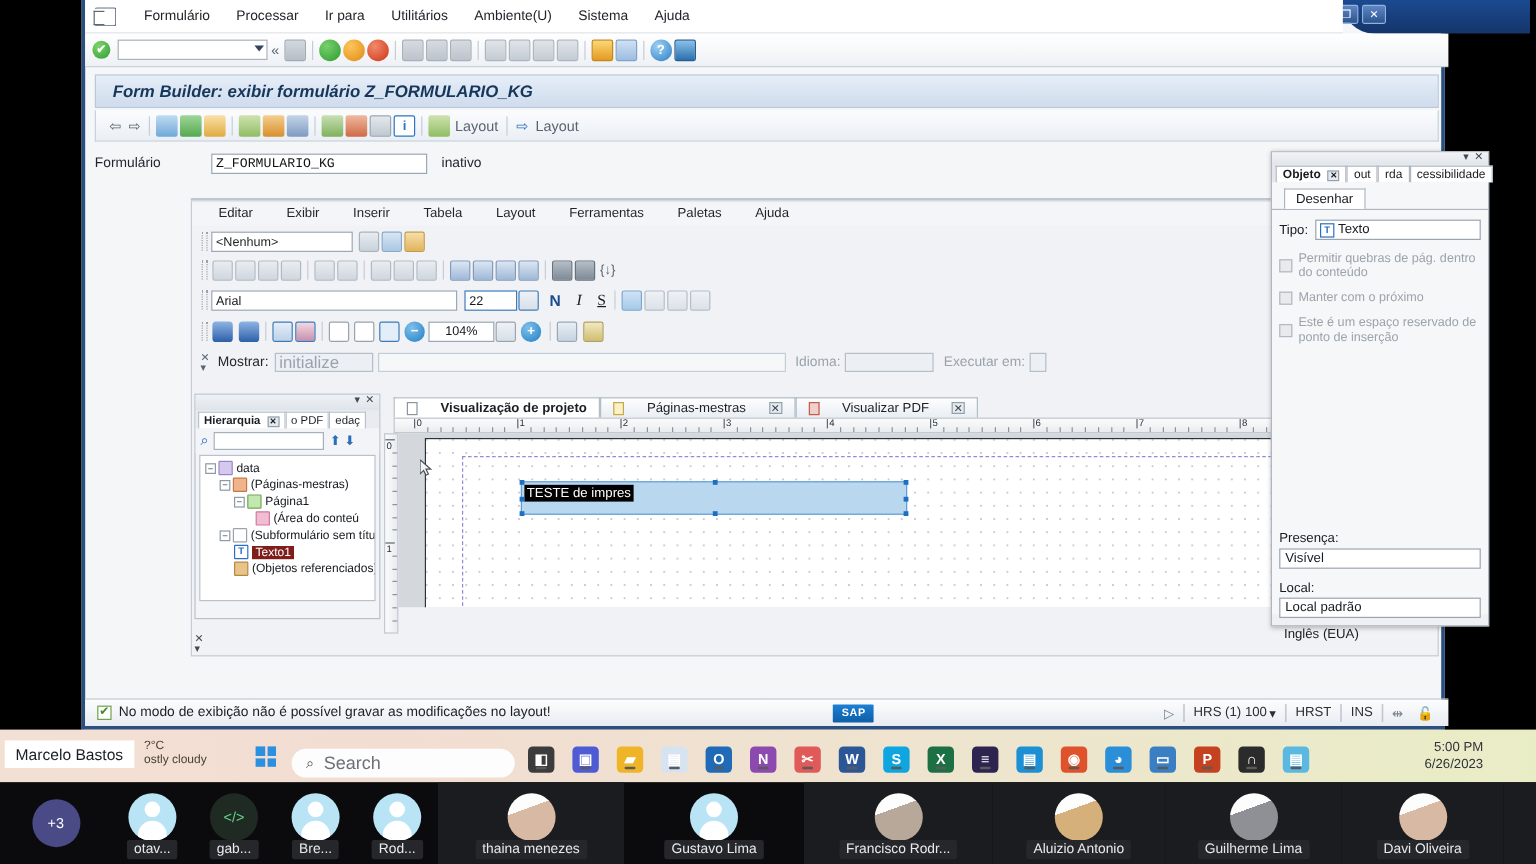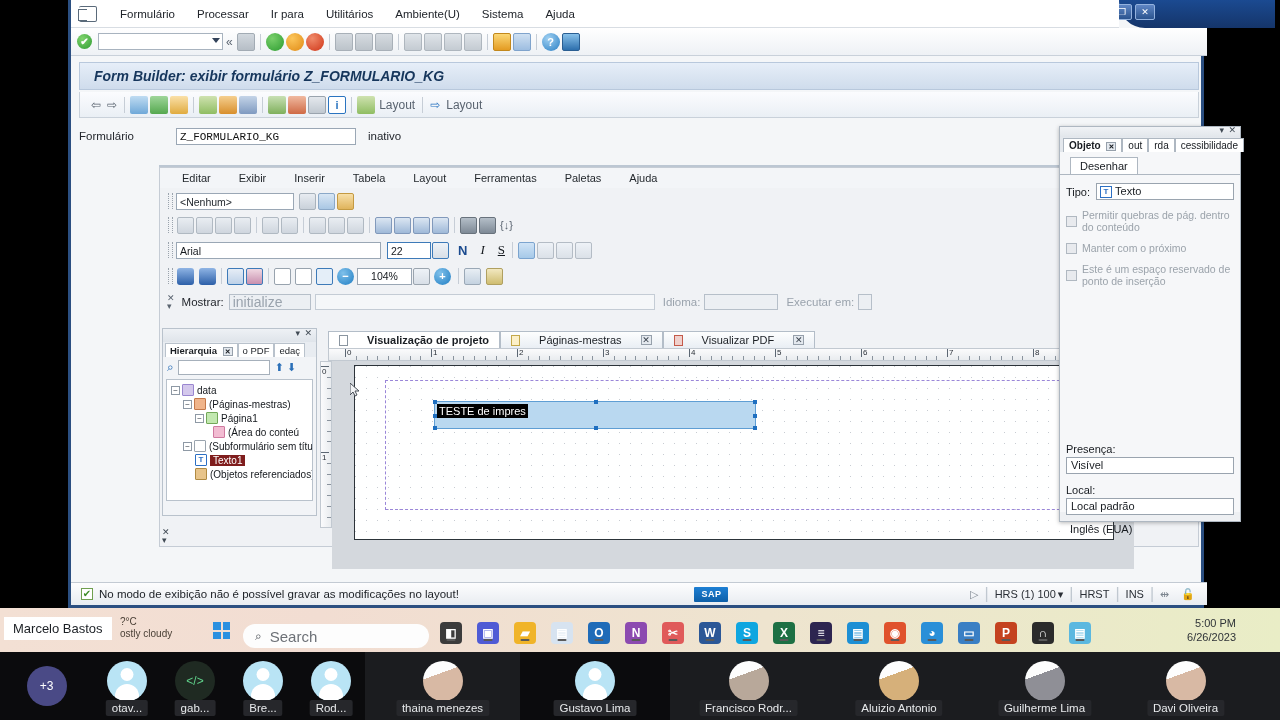--- a/index.html
+++ b/index.html
@@ -175,21 +175,21 @@
   .cv-tab{font-size:11px;padding:2px 10px;background:linear-gradient(#fdfefe,#e9eef4);
     border:1px solid #b3bdc8;border-bottom:none;display:flex;align-items:center;gap:19px;color:#1b1f24;}
   .cv-tab.ac{background:#fff;font-weight:bold;}
   .cvx{font-size:9px;color:#3a434d;border:1px solid #96a0ab;background:#e4e9ef;
     width:11px;height:10px;line-height:8px;text-align:center;}
 
   .ruler-h{position:absolute;left:168px;top:180px;width:806px;height:13px;
     background:linear-gradient(#fbfbfc,#e9ecef);border:1px solid #c2c9d1;overflow:hidden;}
   .ruler-v{position:absolute;left:160px;top:193px;width:12px;height:167px;
     background:linear-gradient(90deg,#fbfbfc,#e9ecef);border:1px solid #c2c9d1;overflow:hidden;}
-  .canvas{position:absolute;left:172px;top:193px;width:802px;height:208px;background:#d4d8dd;overflow:hidden;}
+  .canvas{position:absolute;left:172px;top:193px;width:802px;height:145px;background:#d4d8dd;overflow:hidden;}
   .page{position:absolute;left:22px;top:4px;width:760px;height:175px;background:#fff;
     border:1px solid #2c3339;
     background-image:radial-gradient(#c8ccd2 0.7px, transparent 0.7px);
     background-size:11px 11px; background-position:6px 6px;}
   .subform{position:absolute;left:30px;top:14px;width:715px;height:130px;border:1px dashed #9a86d8;}
   .txtobj{position:absolute;left:48px;top:20px;width:322px;height:28px;
     background:#b9d8f0;border:1px solid #5f9ed4;}
   .txtobj-label{position:absolute;left:2px;top:2px;background:#000;color:#fff;
     font-family:"Liberation Sans",sans-serif;font-size:11px;padding:1px 2px;white-space:nowrap;}
   .handle{position:absolute;width:4px;height:4px;background:#1f6fc0;}

